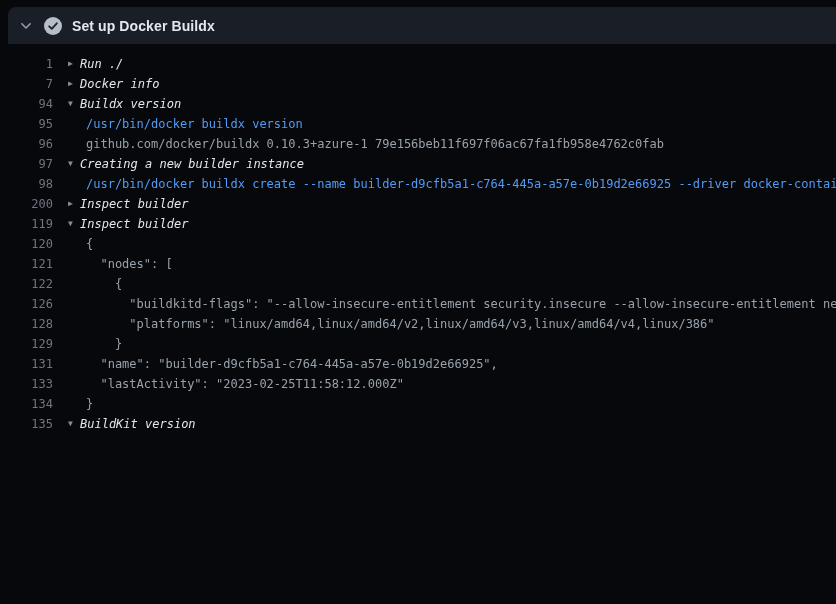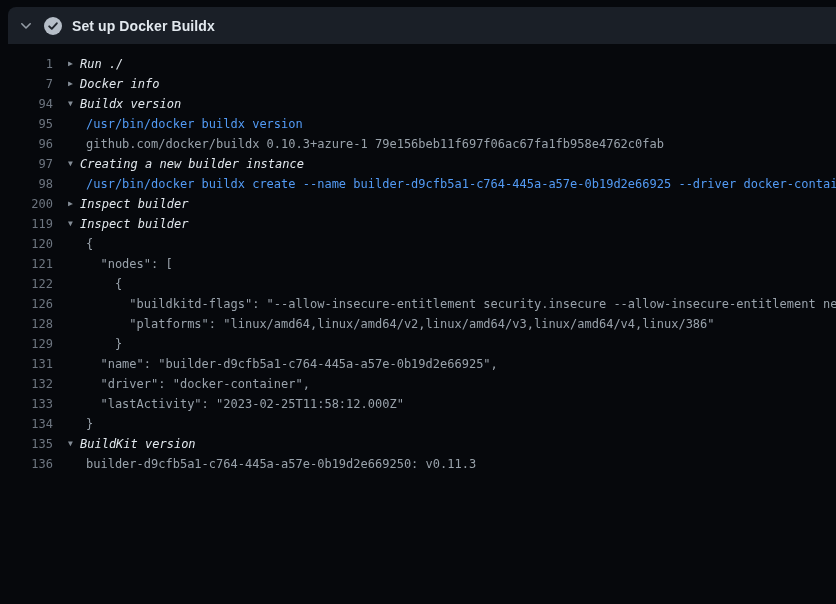--- a/index.html
+++ b/index.html
@@ -157,37 +157,27 @@
     <span class="num">129</span>
     <span class="arrow"></span>
     <span class="text">    }</span>
   </div>
     <div class="log-row output">
     <span class="num">131</span>
     <span class="arrow"></span>
     <span class="text">  "name": "builder-d9cfb5a1-c764-445a-a57e-0b19d2e66925",</span>
   </div>
     <div class="log-row output">
-    <span class="num">132</span>
-    <span class="arrow"></span>
-    <span class="text">  "driver": "docker-container",</span>
-  </div>
-    <div class="log-row output">
     <span class="num">133</span>
     <span class="arrow"></span>
     <span class="text">  "lastActivity": "2023-02-25T11:58:12.000Z"</span>
   </div>
     <div class="log-row output">
     <span class="num">134</span>
     <span class="arrow"></span>
     <span class="text">}</span>
   </div>
     <div class="log-row group">
     <span class="num">135</span>
     <span class="arrow">▼</span>
     <span class="text">BuildKit version</span>
   </div>
-    <div class="log-row output">
-    <span class="num">136</span>
-    <span class="arrow"></span>
-    <span class="text">builder-d9cfb5a1-c764-445a-a57e-0b19d2e669250: v0.11.3</span>
-  </div>
   </div>
 
 </body></html>

